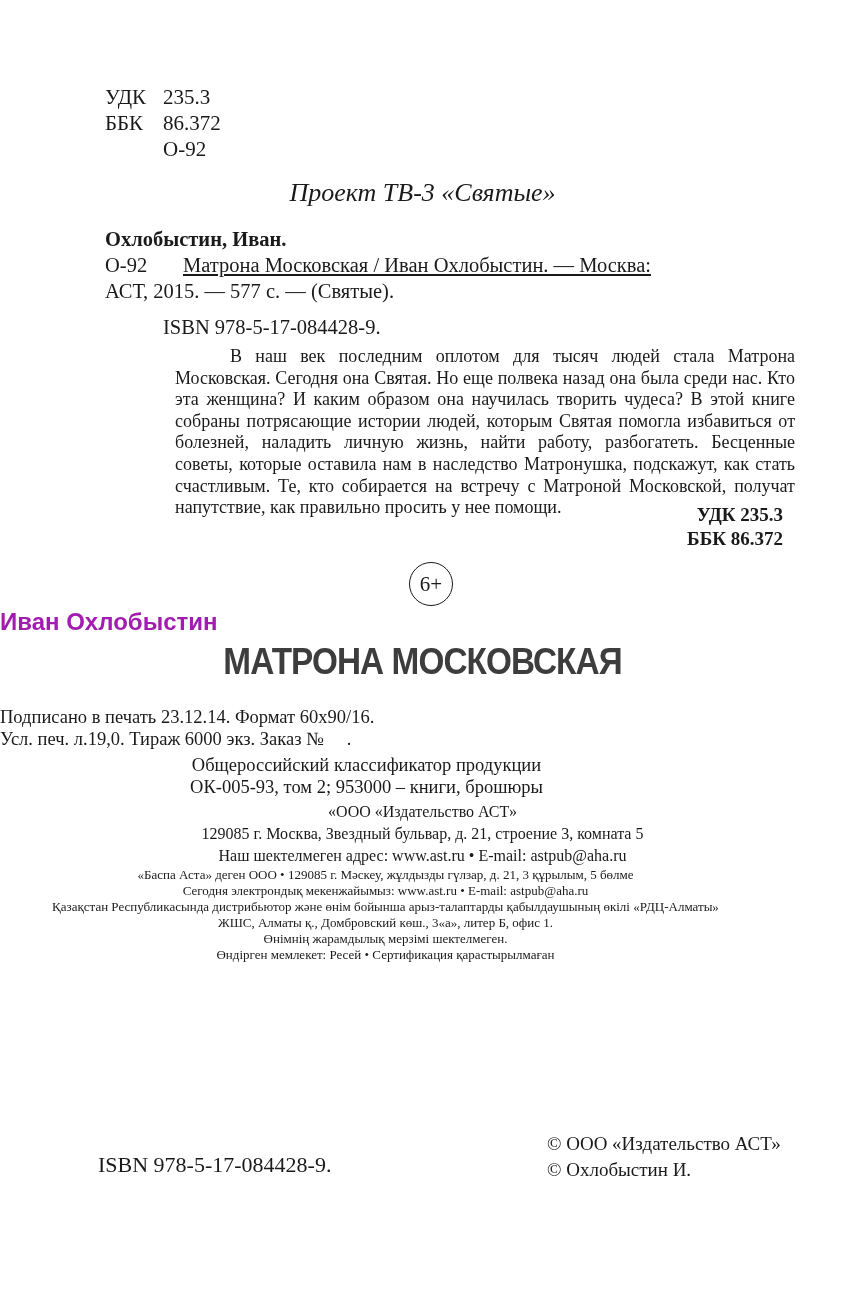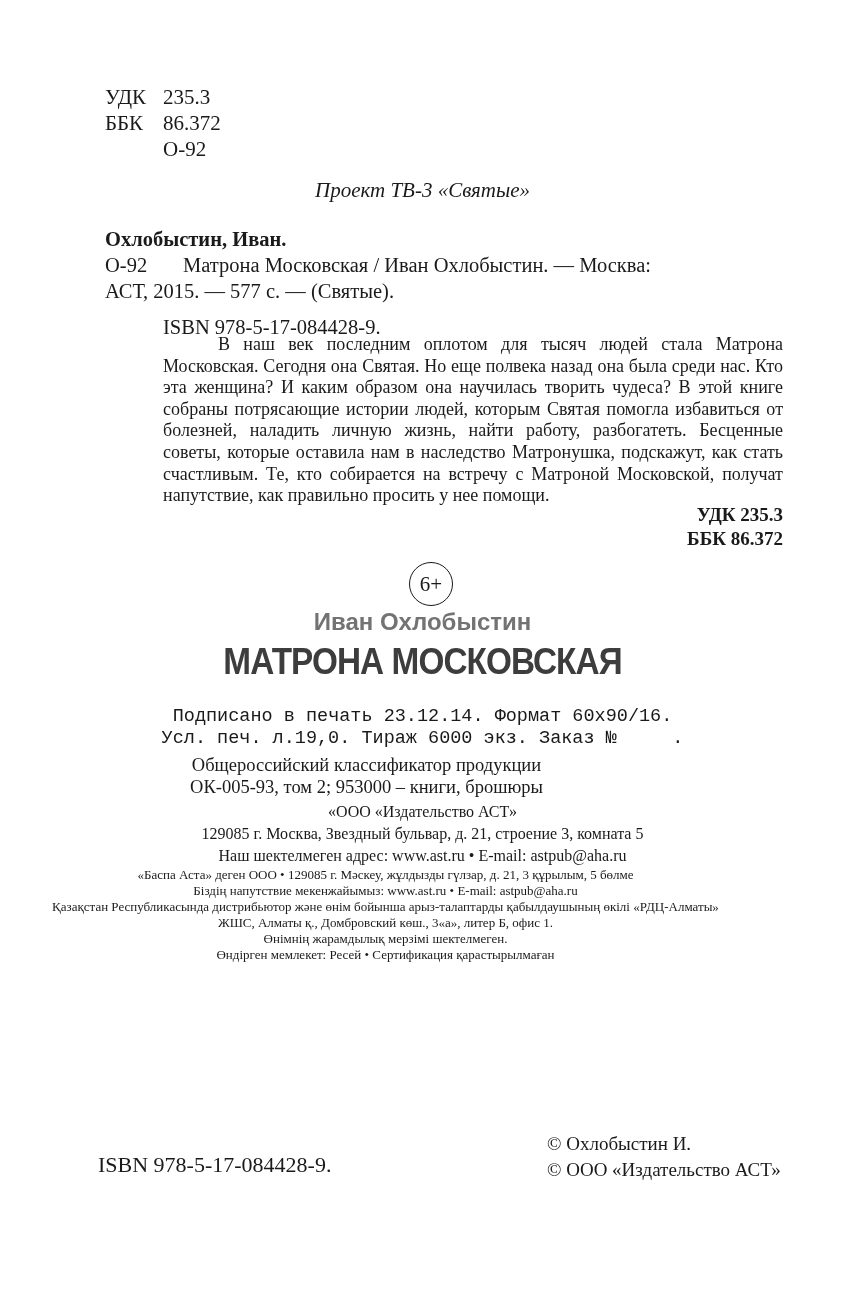--- a/index.html
+++ b/index.html
@@ -9,44 +9,44 @@
     background:#ffffff;
     color:#1a1a1a;
     font-family:"Liberation Serif", serif;
     overflow:hidden;
   }
   
   .classification{position:absolute;left:105px;top:84px;font-size:21px;line-height:26px;}
   .cls-row .cls-label{display:inline-block;width:58px;}
   .cls-sign{margin-left:58px;}
   
-  .project-line{position:absolute;left:0;top:178px;width:845px;text-align:center;font-style:italic;font-size:21px;}
+  .project-line{position:absolute;left:0;top:178px;width:845px;text-align:center;font-style:italic;font-size:26px;}
   
   .catalog{position:absolute;left:105px;top:226px;width:690px;font-size:20.5px;line-height:26px;}
   .catalog-sign{position:absolute;left:0;top:26px;}
   .catalog-body{}
   .catalog-author{font-weight:bold;}
-  .catalog-line.indent{text-indent:78px;}
+  .catalog-line.indent{text-indent:78px;text-decoration:underline;}
   .catalog-isbn{margin-left:58px;margin-top:10px;}
   
-  .annotation{position:absolute;left:163px;top:334px;width:620px;margin:0;
+  .annotation{position:absolute;left:163px;top:334px;width:620px;margin:12px;
     font-size:18px;line-height:21.6px;text-align:justify;text-indent:55px;}
   
   .udk-right{position:absolute;right:62px;top:503px;text-align:right;font-weight:bold;font-size:19px;line-height:24px;}
   
   .age-circle{position:absolute;left:409px;top:562px;width:44px;height:44px;border:1.5px solid #1a1a1a;border-radius:50%;
     display:flex;align-items:center;justify-content:center;font-size:21px;box-sizing:border-box;}
   
-  .author-header{position:absolute;left:0;top:608px;width:845px;text-align:center;
-    font-family:"Liberation Sans", sans-serif;font-weight:bold;font-size:24px;color:#737373;}
+  .author-header{position:absolute;left:0;top:608px;width:845px;text-align:left;
+    font-family:"Liberation Sans", sans-serif;font-weight:bold;font-size:24px;color:#a21caf;}
   .title-header{position:absolute;left:0;top:641px;width:845px;text-align:center;
     font-family:"Liberation Sans", sans-serif;font-weight:bold;font-size:37px;color:#3d3d3d;
     letter-spacing:-1px;transform:scaleX(0.9);transform-origin:center;}
   
-  .imprint-a{position:absolute;left:0;top:706px;width:845px;text-align:center;font-size:18.5px;line-height:22px;font-family:Liberation Mono, monospace;}
+  .imprint-a{position:absolute;left:0;top:706px;width:845px;text-align:left;font-size:18.5px;line-height:22px;}
   .imprint-b{position:absolute;left:0;top:754px;width:733px;text-align:center;font-size:18.5px;line-height:22px;}
   
   .publisher{position:absolute;left:0;top:801px;width:845px;text-align:center;font-size:16px;line-height:22px;}
   
   .kazakh{position:absolute;left:0;top:867px;width:771px;text-align:center;font-size:13px;line-height:16px;}
   
   .footer-isbn{position:absolute;left:98px;top:1152px;font-size:22px;}
   .footer-copy{position:absolute;left:547px;top:1131px;font-size:19px;line-height:26px;}
 </style>
 </head>
@@ -100,26 +100,26 @@
   </div>
 
   <div class="publisher">
     <div>«ООО «Издательство АСТ»</div>
     <div>129085 г. Москва,  Звездный бульвар, д. 21, строение 3, комната 5</div>
     <div>Наш шектелмеген адрес: www.ast.ru • E-mail: astpub@aha.ru</div>
   </div>
 
   <div class="kazakh">
     <div>«Баспа Аста» деген ООО • 129085 г. Мәскеу,  жұлдызды гүлзар, д. 21, 3 құрылым, 5 бөлме</div>
-    <div>Біздің напутствие мекенжайымыз: www.ast.ru • E-mail: astpub@aha.ru</div>
+    <div>Сегодня электрондық мекенжайымыз: www.ast.ru • E-mail: astpub@aha.ru</div>
     <div>Қазақстан Республикасында дистрибьютор және өнім бойынша арыз-талаптарды қабылдаушының өкілі «РДЦ-Алматы»</div>
     <div>ЖШС, Алматы қ.,  Домбровский көш., 3«а», литер Б, офис 1.</div>
     <div>Өнімнің жарамдылық мерзімі шектелмеген.</div>
     <div>Өндірген мемлекет: Ресей • Сертификация қарастырылмаған</div>
   </div>
 
   <div class="footer-isbn">ISBN 978-5-17-084428-9.</div>
   <div class="footer-copy">
+    <div>© ООО «Издательство АСТ»</div>
     <div>© Охлобыстин И.</div>
-    <div>© ООО «Издательство АСТ»</div>
   </div>
 
 </div>
 
 </body></html>

